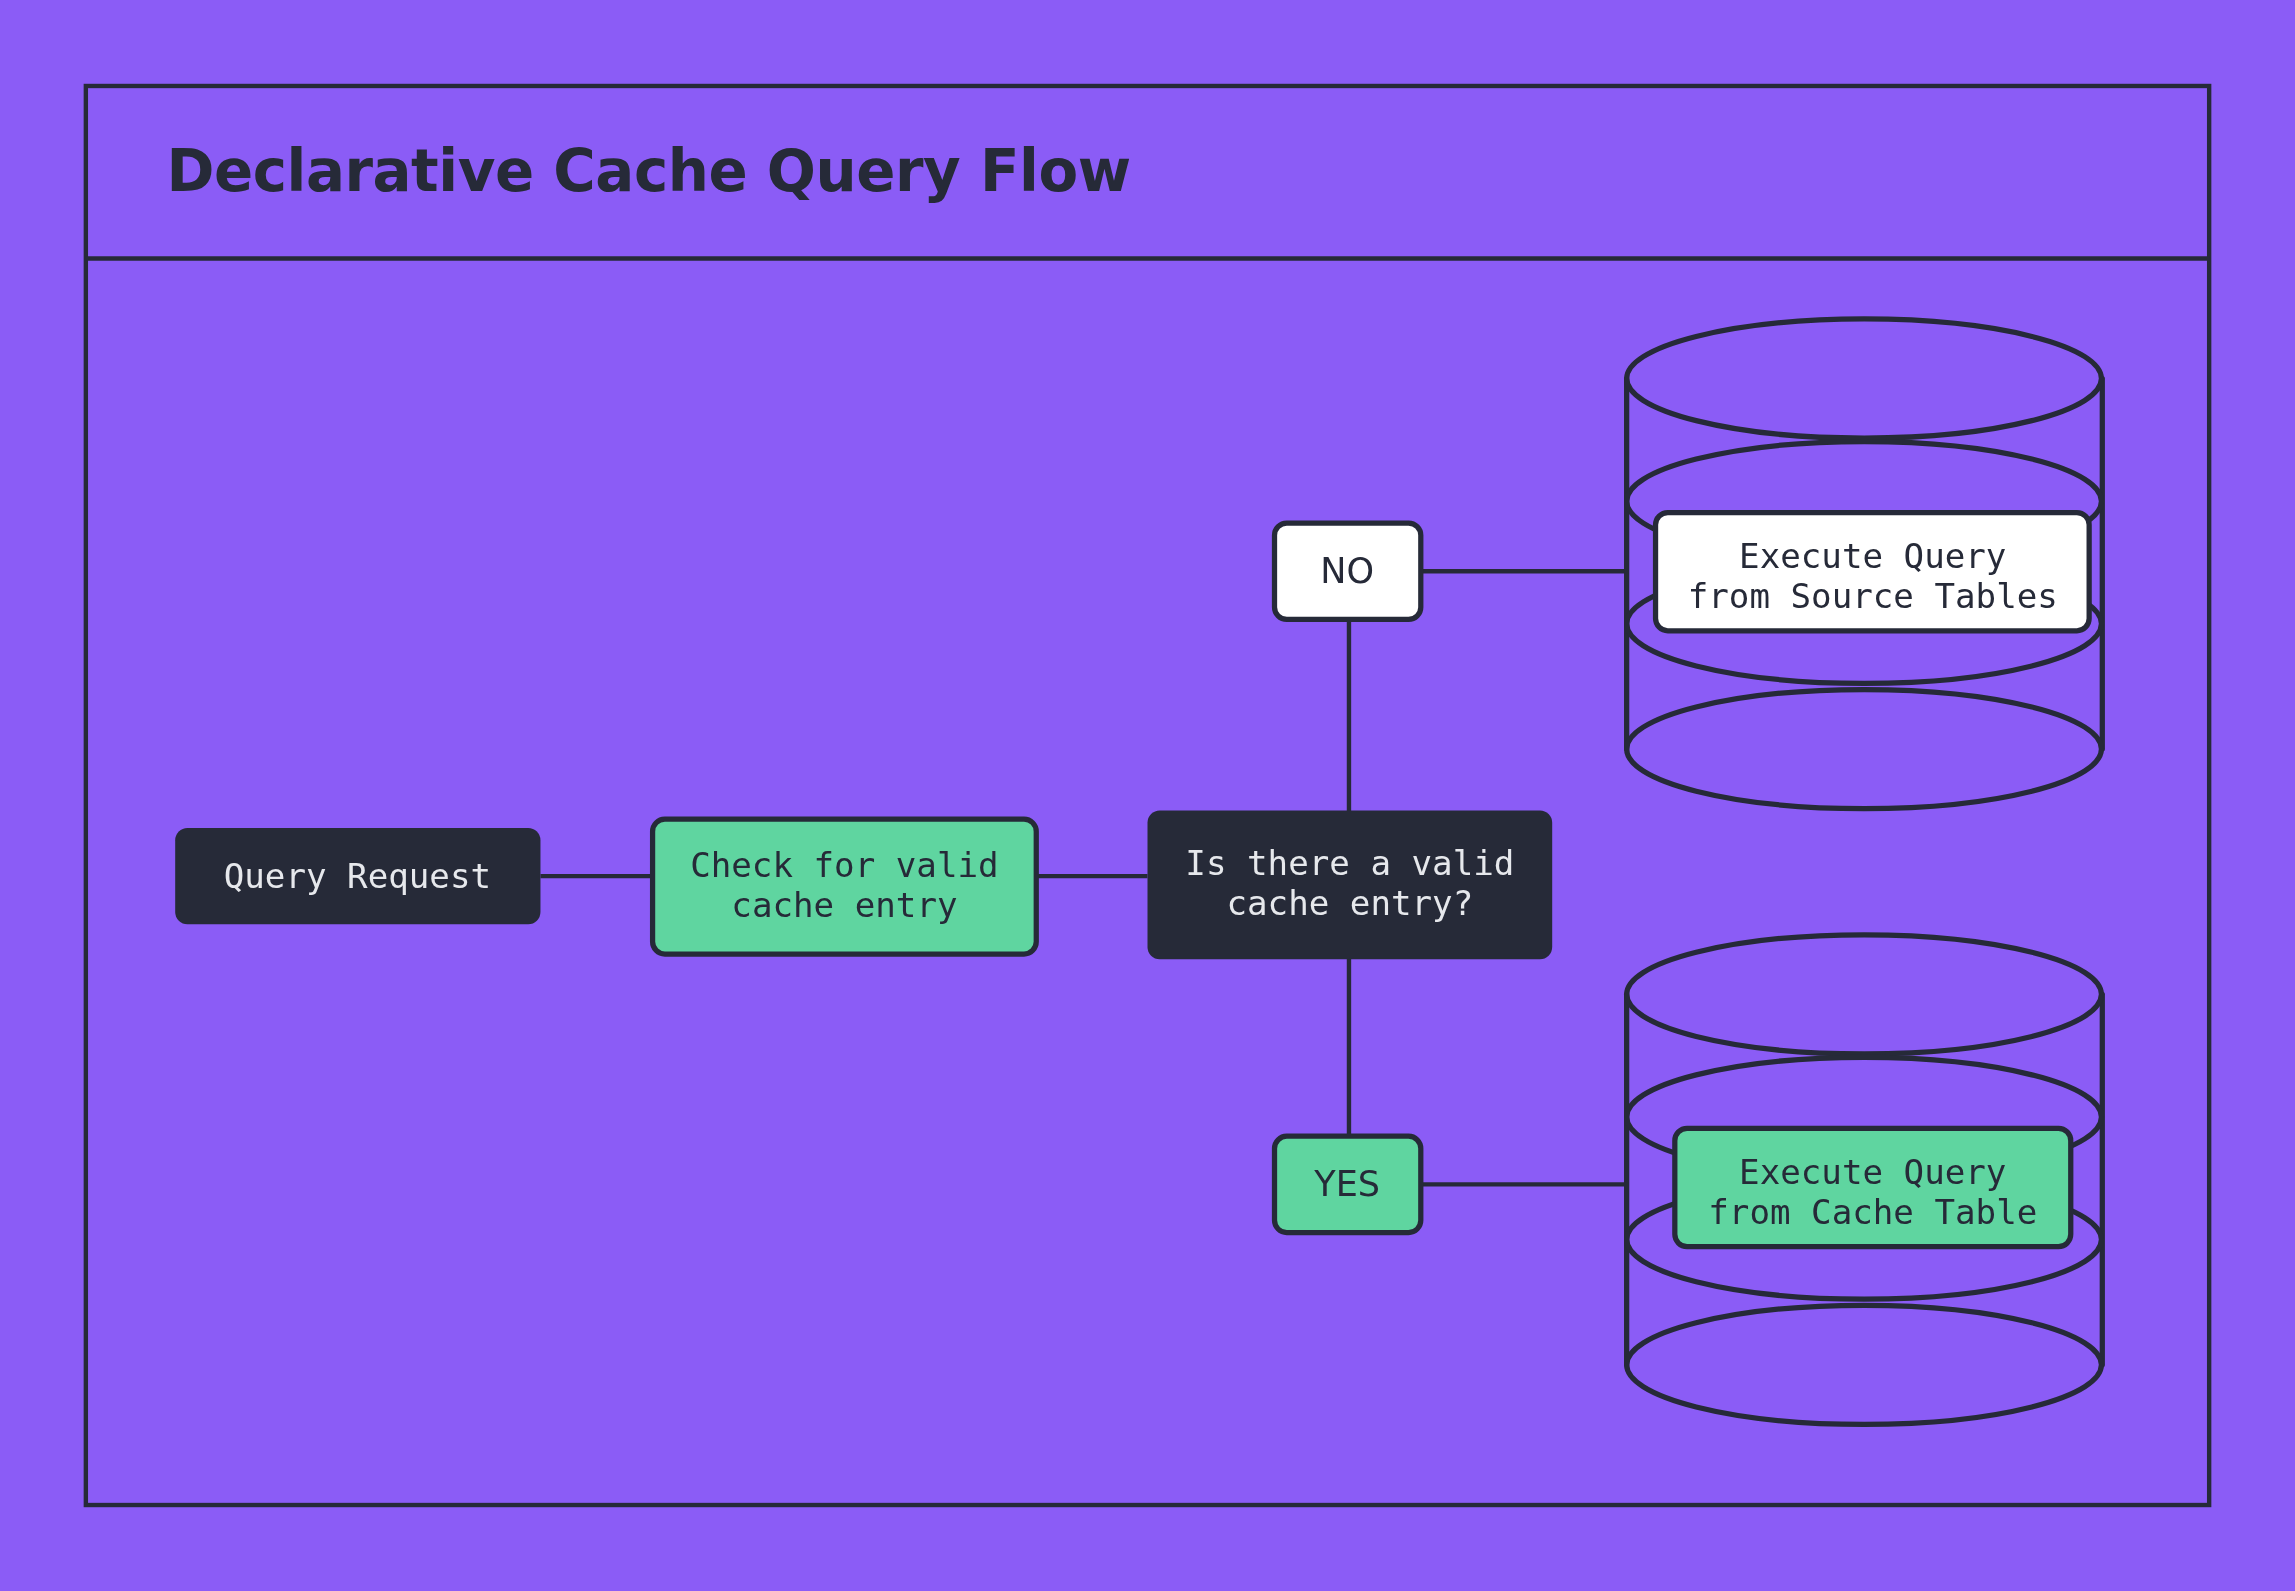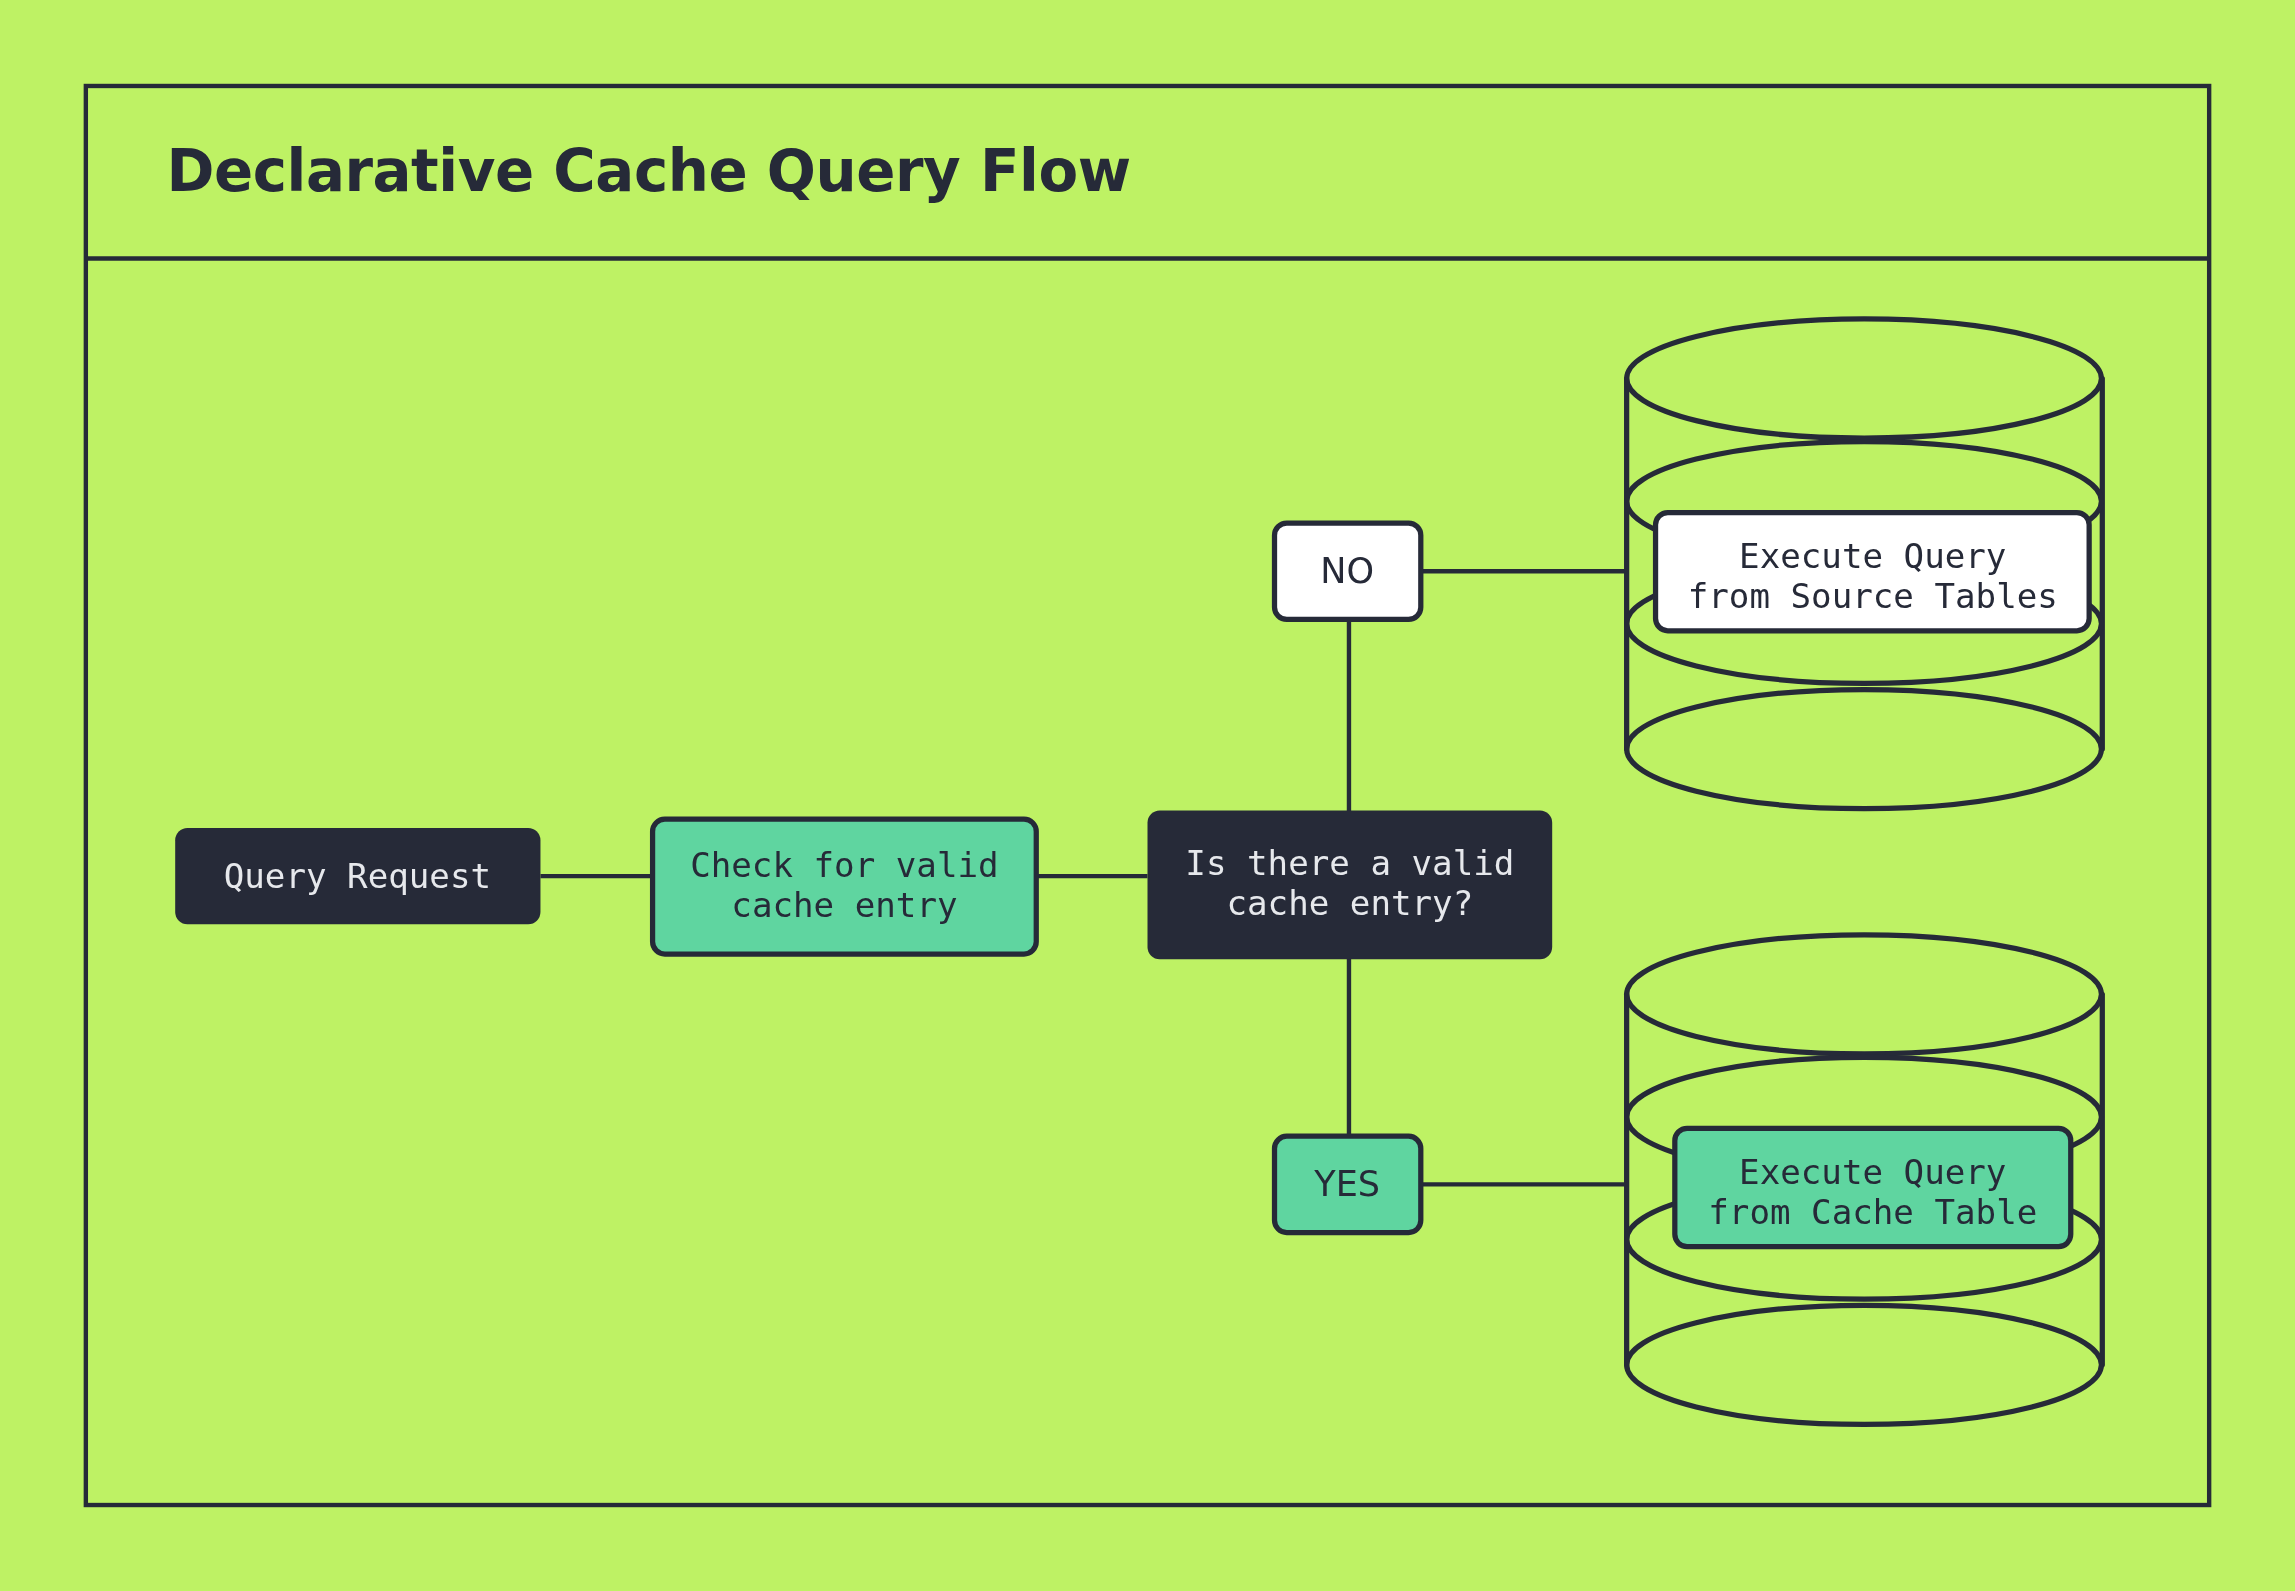--- a/index.html
+++ b/index.html
@@ -10,21 +10,21 @@
   body {
     width: 2295px;
     height: 1591px;
     font-family: "Liberation Sans", sans-serif;
     overflow: hidden;
   }
   #stage {
     position: relative;
     width: 2295px;
     height: 1591px;
-    background: #bef264;
+    background: #8b5cf6;
   }
   #diagram-svg {
     position: absolute;
     left: 0;
     top: 0;
     width: 2295px;
     height: 1591px;
   }
   .frame-rect {
     fill: none;

